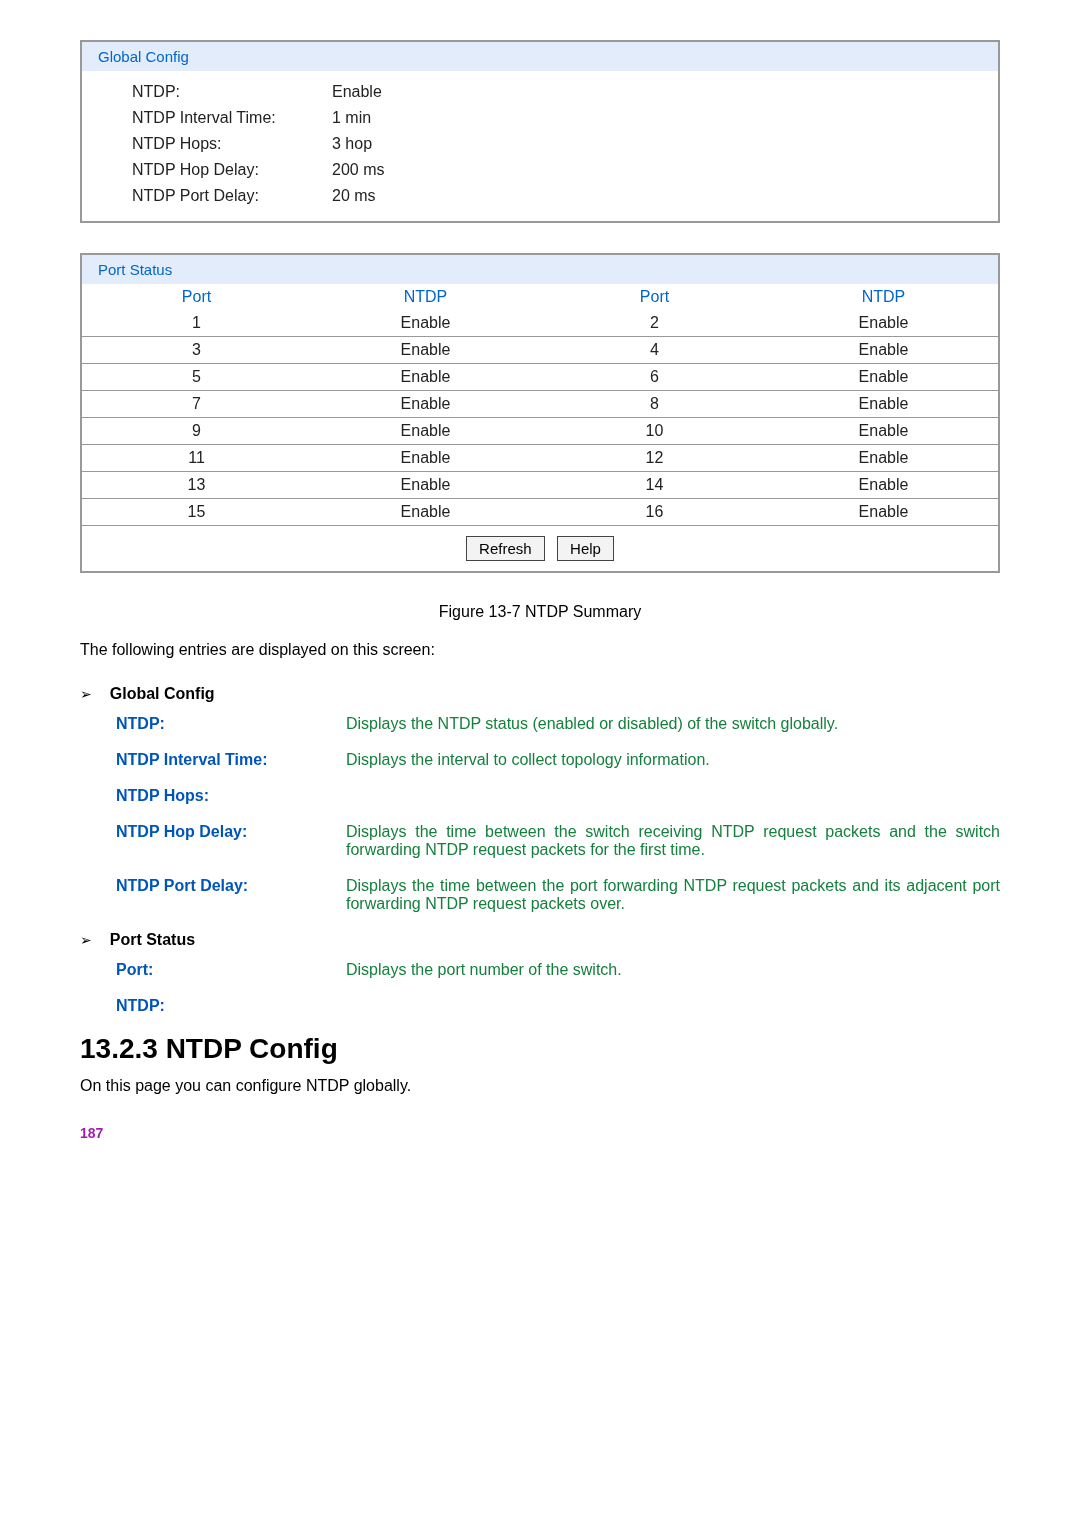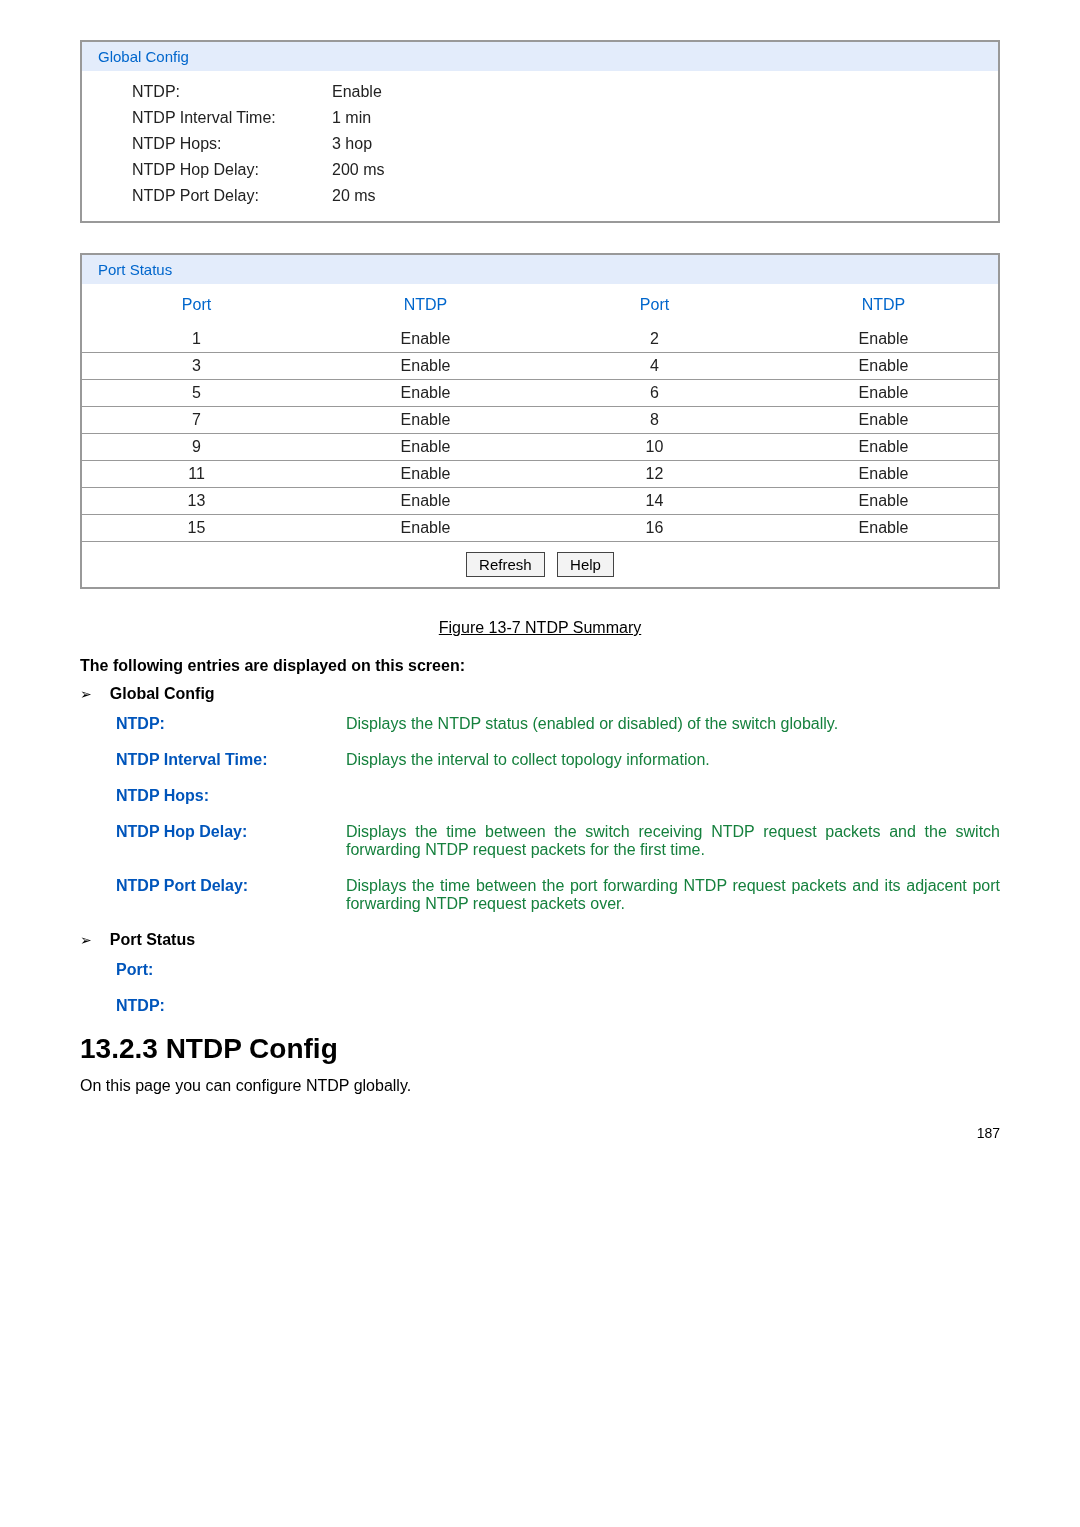--- a/index.html
+++ b/index.html
@@ -38,21 +38,21 @@
       color: #222;
     }
     .config-value {
       color: #222;
     }
     .port-status-table {
       width: 100%;
     }
     .table-header {
       display: flex;
-      padding: 12px 0;
+      padding: 4px 0;
     }
     .table-row {
       display: flex;
       border-bottom: 1px solid #999;
       padding: 4px 0;
     }
     .table-row:last-of-type {
       border-bottom: none;
     }
     .col {
@@ -72,25 +72,23 @@
       border: 1px solid #444;
       background: #f3f3f3;
       padding: 3px 12px;
       margin: 0 4px;
       font-size: 15px;
       cursor: pointer;
     }
     .figure-caption {
       text-align: center;
       margin: 18px 0 20px 0;
-      text-decoration: underline;
     }
     .intro-text {
-      margin-bottom: 10px;
-      font-weight: bold;
+      margin-bottom: 26px;
     }
     .section-title {
       display: flex;
       align-items: center;
       margin: 8px 0 12px 0;
     }
     .chevron {
       margin-right: 18px;
       font-size: 14px;
     }
@@ -113,24 +111,25 @@
       text-align: justify;
     }
     .heading {
       font-size: 28px;
       font-weight: bold;
       margin: 18px 0 12px 0;
     }
     .body-text {
     }
     .page-num {
-      text-align: right;
+      text-align: left;
       margin-top: 30px;
       font-size: 14px;
-      color: #000000;
+      color: #a21caf;
+      font-weight: bold;
     }
   </style>
 </head>
 <body>
 
 <div class="config-panel">
   <div class="panel-header">Global Config</div>
   <div class="global-config-body">
     <div class="config-row">
       <div class="config-label">NTDP:</div>
@@ -248,20 +247,21 @@
   <div class="def-desc">Displays the time between the port forwarding NTDP request packets and its adjacent port forwarding NTDP request packets over.</div>
 </div>
 
 <div class="section-title">
   <span class="chevron">➢</span>
   <span class="section-label">Port Status</span>
 </div>
 
 <div class="definition-row">
   <div class="def-term">Port:</div>
+  <div class="def-desc">Displays the port number of the switch.</div>
 </div>
 <div class="definition-row">
   <div class="def-term">NTDP:</div>
 </div>
 
 <div class="heading">13.2.3  NTDP Config</div>
 <div class="body-text">On this page you can configure NTDP globally.</div>
 
 <div class="page-num">187</div>
 

